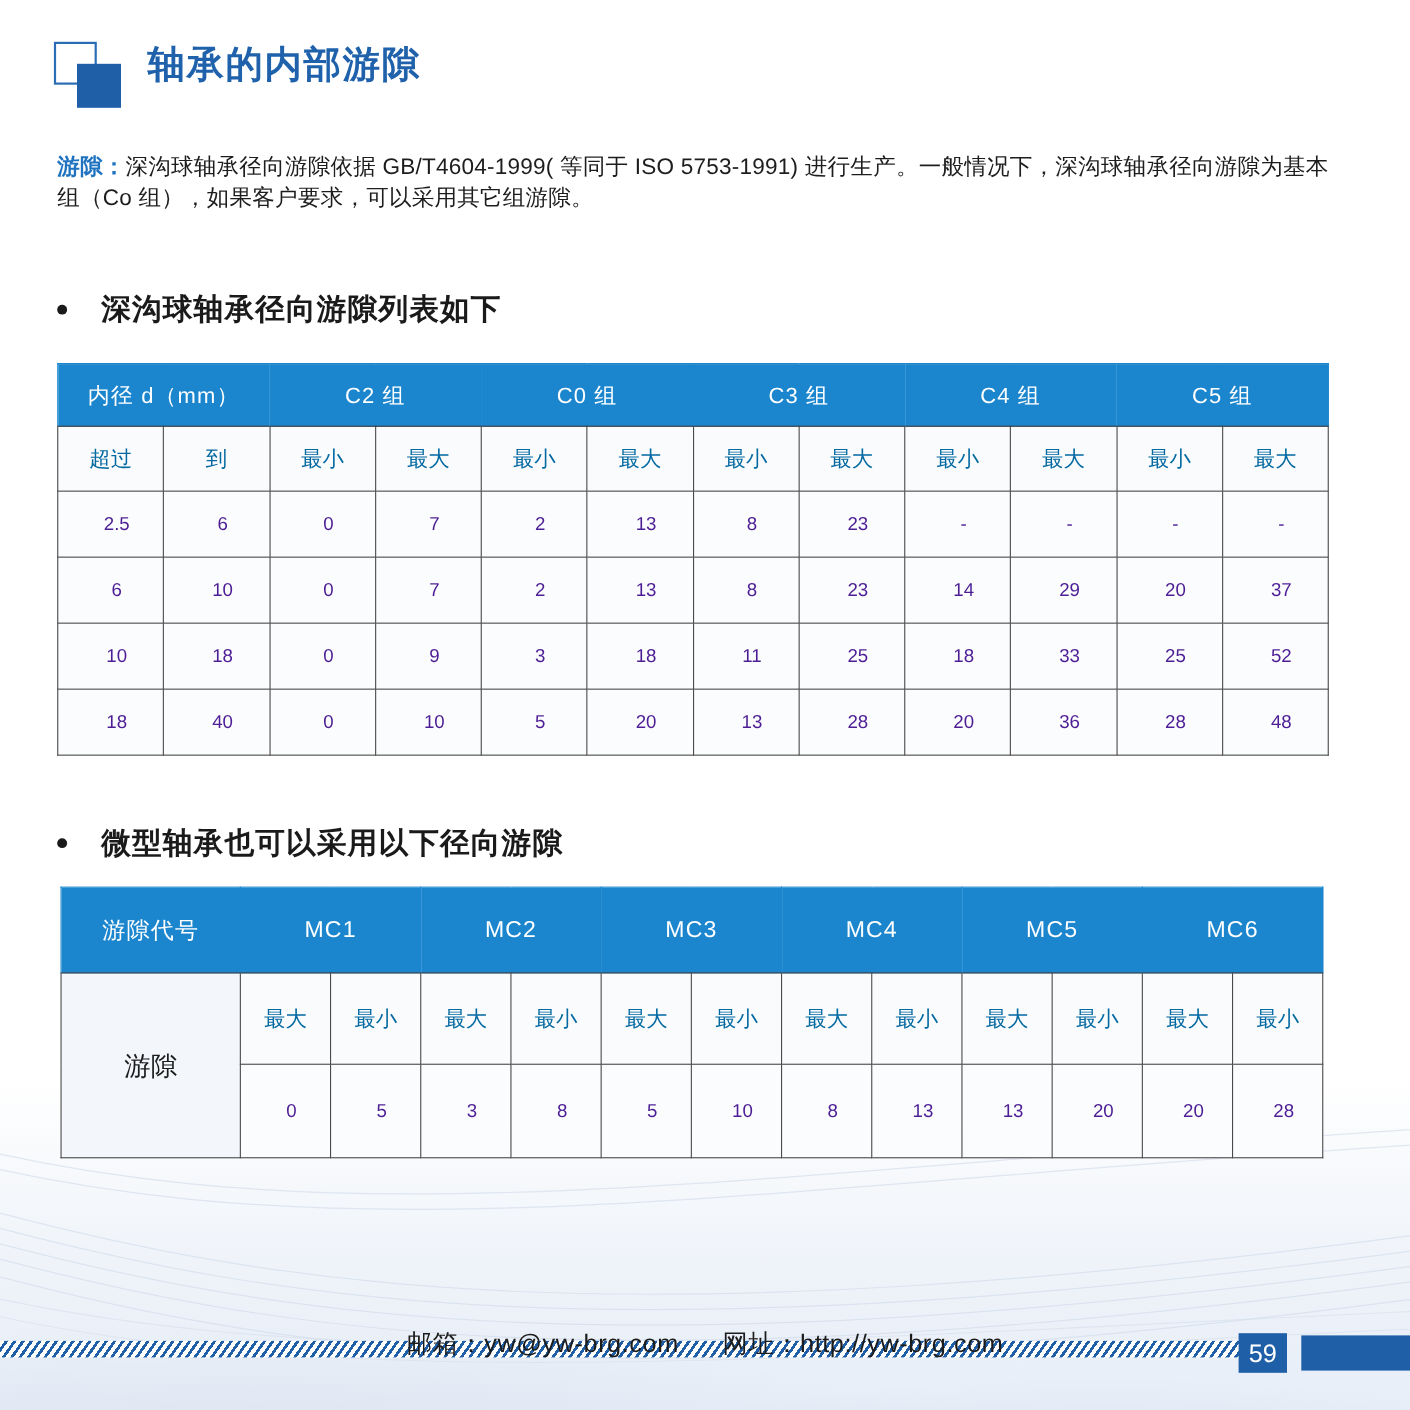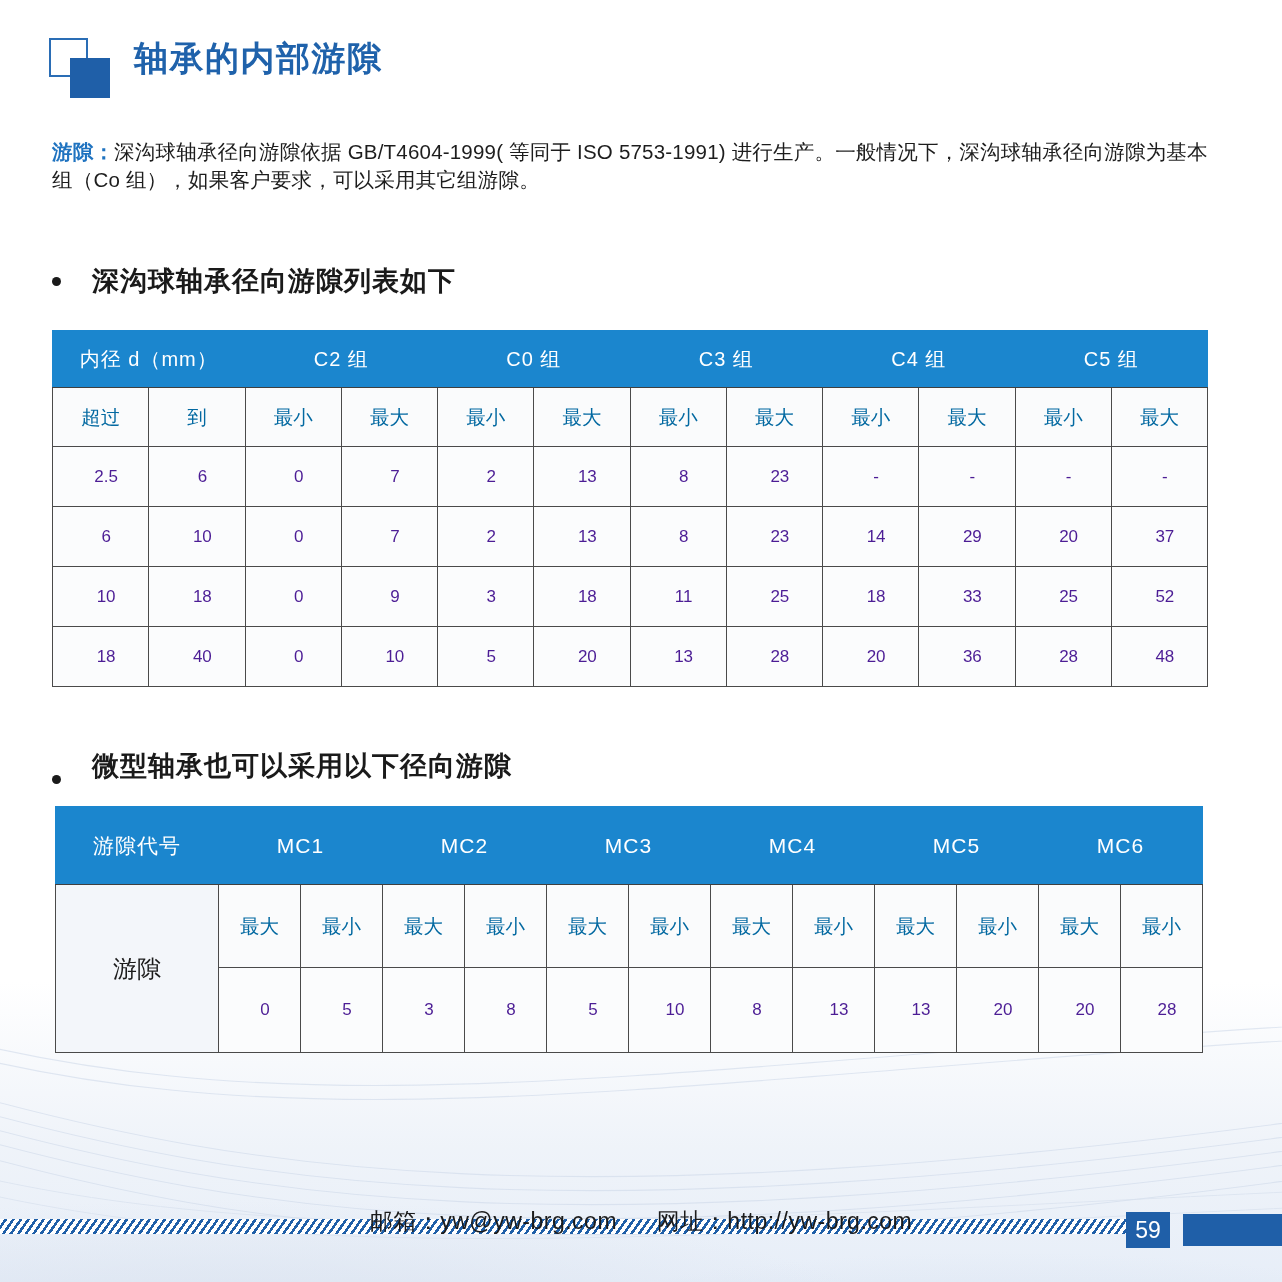--- a/index.html
+++ b/index.html
@@ -111,21 +111,21 @@
   }
   .section-head .bullet {
     display: inline-block;
     width: 9px; height: 9px;
     border-radius: 50%;
     background: #1a1a1a;
     margin-right: 31px;
     flex: 0 0 auto;
   }
   #sec1 { left: 52px; top: 263px; }
-  #sec2 { left: 52px; top: 748px; align-items: flex-end; }
+  #sec2 { left: 52px; top: 748px; }
 
   
   table {
     border-collapse: collapse;
     table-layout: fixed;
     position: absolute;
   }
   table td, table th {
     border: 1px solid #4a4a4a;
     text-align: center;

